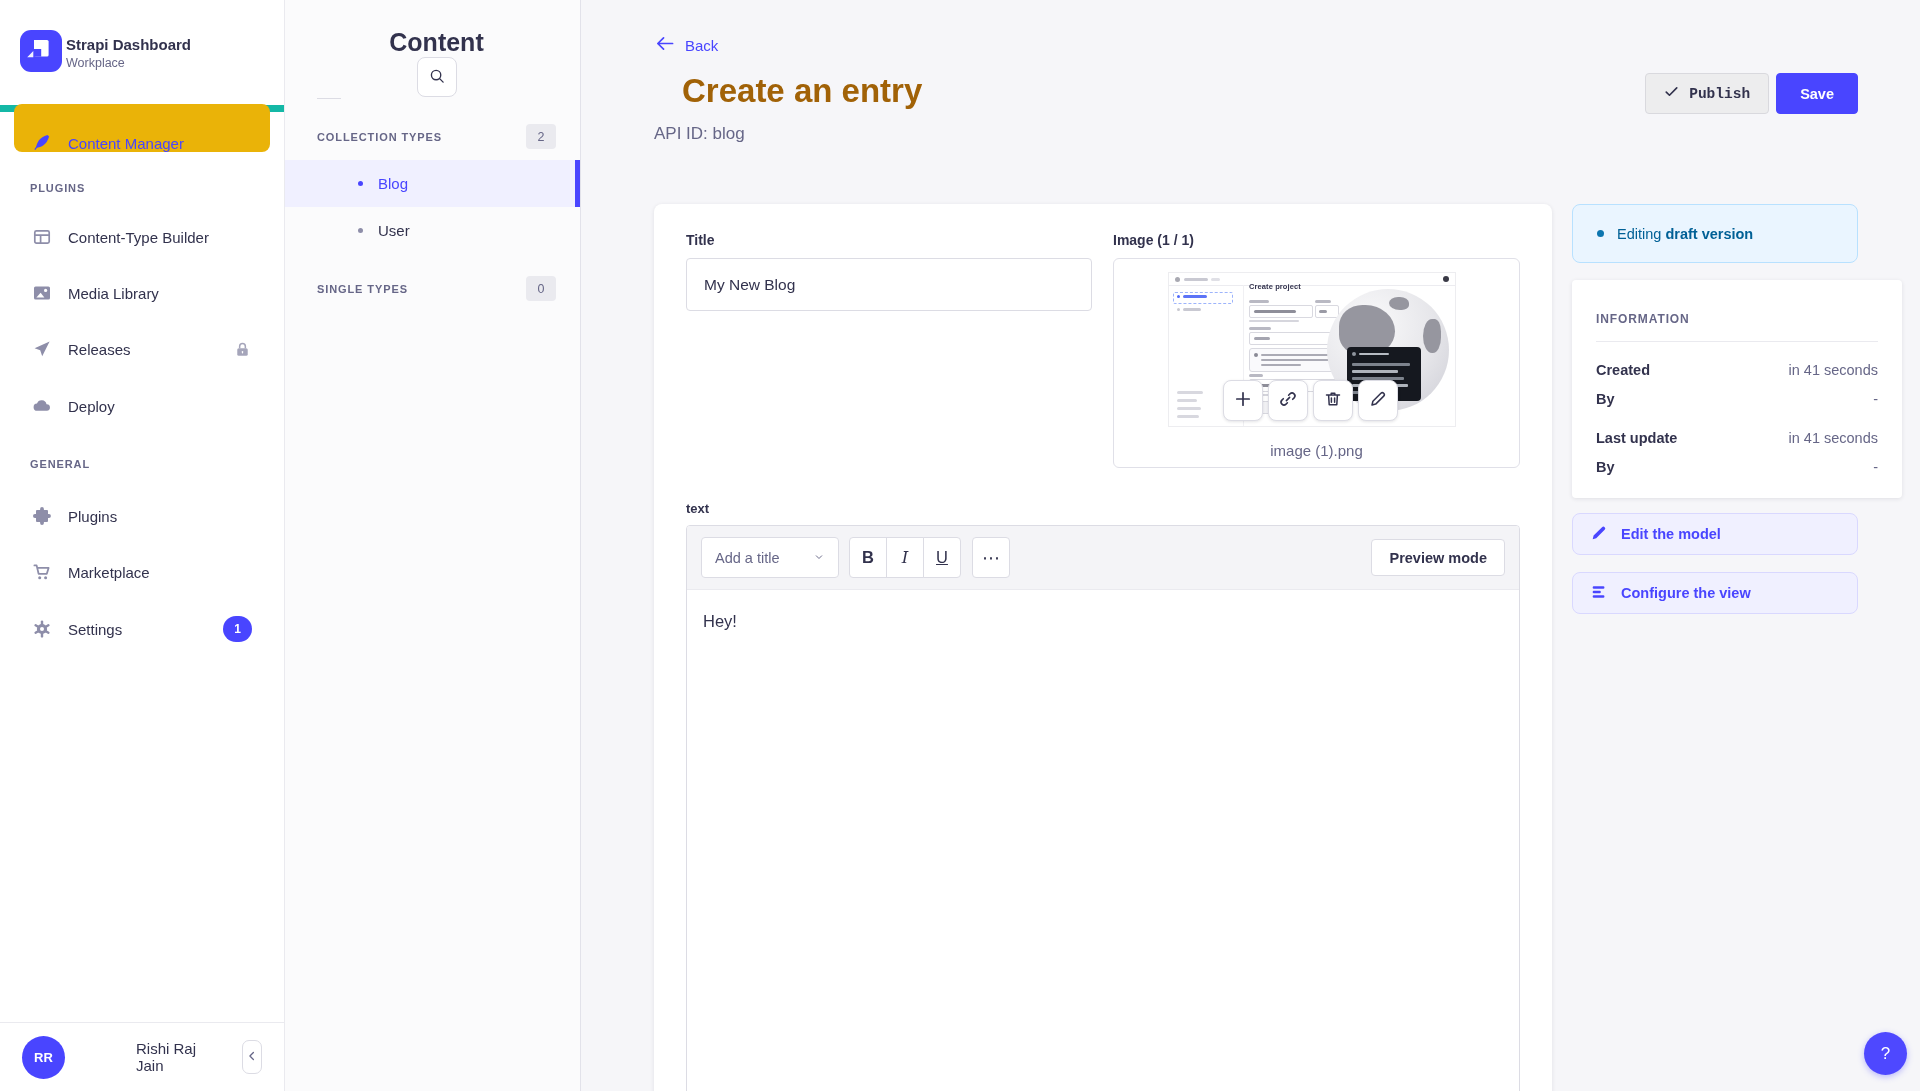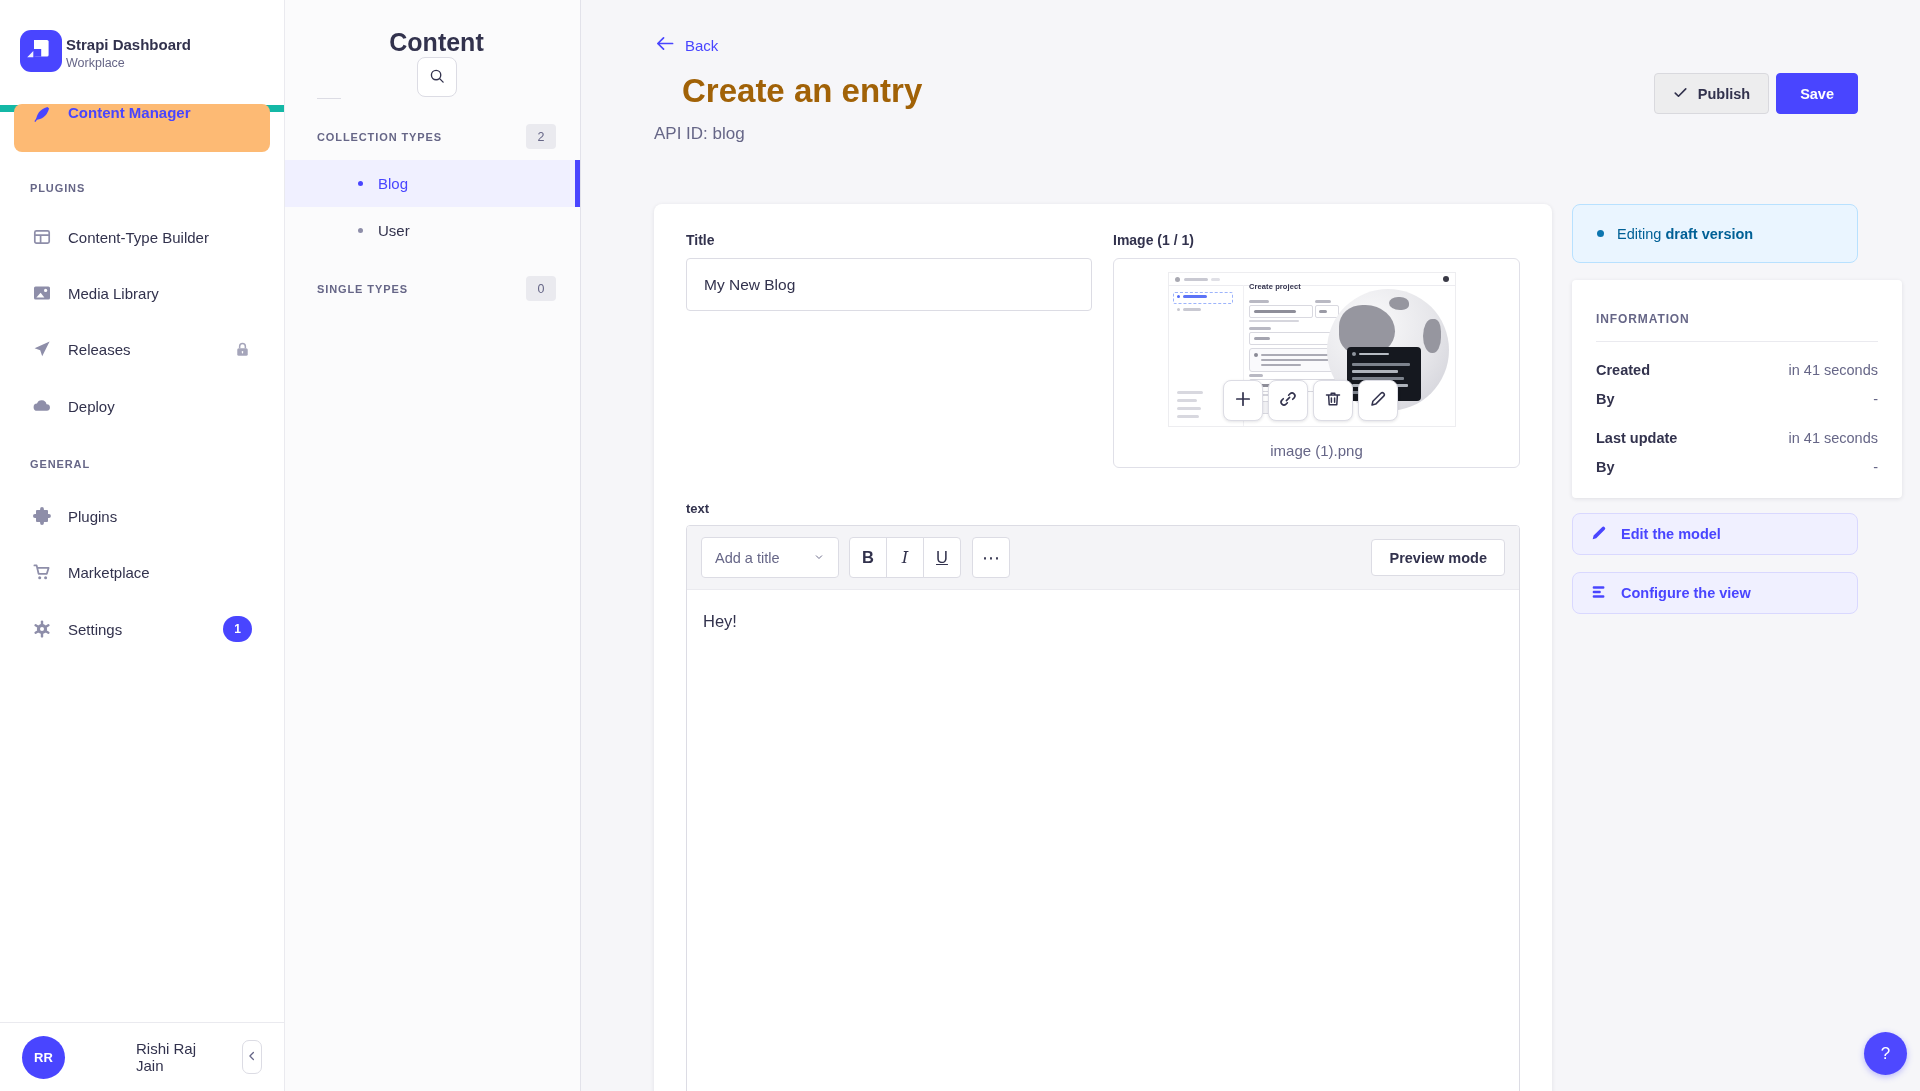--- a/index.html
+++ b/index.html
@@ -4,21 +4,21 @@
 <style>
   html,body{margin:0;padding:0;background:#f6f6f9;font-family:"Liberation Sans",sans-serif;-webkit-font-smoothing:antialiased;}
   .canvas{position:relative;width:1920px;height:1091px;background:#f6f6f9;overflow:hidden;}
 
   
   .mainnav{position:absolute;left:0;top:0;width:284px;height:1091px;background:#fff;border-right:1px solid #eaeaef;}
   .mn-header{height:112px;border-bottom:7px solid #14b8a6;display:flex;align-items:center;padding:0 20px;gap:4px;box-sizing:border-box;}
   .mn-titles{display:flex;flex-direction:column;gap:3px;}
   .mn-title{font-size:15px;font-weight:700;color:#32324d;}
   .mn-sub{font-size:12.5px;color:#666687;}
-  .mn-active{position:absolute;left:14px;top:104px;width:256px;height:48px;box-sizing:border-box;border-radius:8px;background:#fdba74;color:#4945ff;display:flex;align-items:flex-start;gap:16px;padding:0 18px;font-size:15px;font-weight:700;cursor:pointer;}
+  .mn-active{position:absolute;left:14px;top:104px;width:256px;height:48px;box-sizing:border-box;border-radius:8px;background:#eab308;color:#4945ff;display:flex;align-items:flex-end;gap:16px;padding:0 18px;font-size:15px;font-weight:400;cursor:pointer;}
   .mn-sec{position:absolute;left:30px;font-size:11px;font-weight:700;letter-spacing:.9px;color:#666687;}
   .mn-item{position:absolute;left:14px;width:256px;height:44px;box-sizing:border-box;display:flex;align-items:center;gap:16px;padding:0 18px;color:#32324d;font-size:15px;border-radius:8px;cursor:pointer;}
   .mn-icon{width:20px;height:20px;display:flex;align-items:center;justify-content:center;flex:none;}
   .mn-badge{margin-left:auto;min-width:29px;height:26px;border-radius:13px;background:#4945ff;color:#fff;font-size:12px;font-weight:700;display:flex;align-items:center;justify-content:center;}
   .mn-lock{margin-left:auto;display:flex;}
   .mn-footer{position:absolute;left:0;bottom:0;width:284px;height:69px;border-top:1px solid #eaeaef;display:flex;align-items:center;padding:0 22px;box-sizing:border-box;background:#fff;gap:39px;}
   .avatar{width:43px;height:43px;border-radius:50%;background:#4945ff;color:#fff;font-size:13px;font-weight:700;display:flex;align-items:center;justify-content:center;flex:none;}
   .mn-user{margin-left:32px;font-size:15px;color:#32324d;}
   .collapse-btn{margin-left:auto;width:26px;height:34px;border:1px solid #dcdce4;border-radius:7px;background:#fff;display:flex;align-items:center;justify-content:center;cursor:pointer;padding:0;}
 
@@ -36,21 +36,21 @@
   .sn-item.active{background:#f0f0ff;color:#4945ff;}
   .sn-item.active .dot{background:#4945ff;}
   .sn-item.active::after{content:"";position:absolute;right:0;top:0;width:5px;height:100%;background:#4945ff;}
 
   
   .back{position:absolute;left:655px;top:34px;display:flex;gap:11px;align-items:center;color:#4945ff;font-size:15px;cursor:pointer;text-decoration:none;}
   .page-title{position:absolute;left:682px;top:72px;font-size:33px;font-weight:700;color:#a16207;}
   .page-sub{position:absolute;left:654px;top:124px;font-size:17px;color:#666687;}
   .hdr-actions{position:absolute;right:62px;top:73px;display:flex;gap:7px;}
   .btn{height:41px;border-radius:4px;font-size:14.5px;font-weight:600;display:flex;align-items:center;justify-content:center;cursor:pointer;box-sizing:border-box;font-family:"Liberation Sans",sans-serif;}
-  .btn-publish{padding:0 18px;background:#ededee;border:1px solid #d9d9de;color:#32324d;gap:10px;}
+  .btn-publish{padding:0 18px;background:#ededee;border:1px solid #d9d9de;color:#32324d;gap:10px;font-family:Liberation Mono, monospace;}
   .btn-save{padding:0 23px;background:#4945ff;border:1px solid #4945ff;color:#fff;}
 
   
   .card{position:absolute;left:654px;top:204px;width:898px;height:910px;background:#fff;border-radius:8px;box-shadow:0 1px 4px rgba(33,33,52,.1);}
   .f-label{position:absolute;font-size:14px;font-weight:700;color:#32324d;}
   .input-title{position:absolute;left:32px;top:54px;width:406px;height:53px;box-sizing:border-box;border:1px solid #dcdce4;border-radius:4px;background:#fff;padding:0 17px;font-size:15.5px;color:#32324d;font-family:"Liberation Sans",sans-serif;outline:none;}
 
   .img-card{position:absolute;left:459px;top:54px;width:407px;height:210px;box-sizing:border-box;border:1px solid #e0e0e8;border-radius:6px;background:#fff;}
   .img-caption{position:absolute;left:0;top:183px;width:100%;text-align:center;font-size:15px;color:#666687;}
   .img-actions{position:absolute;left:109px;top:121px;display:flex;gap:5px;z-index:5;}

